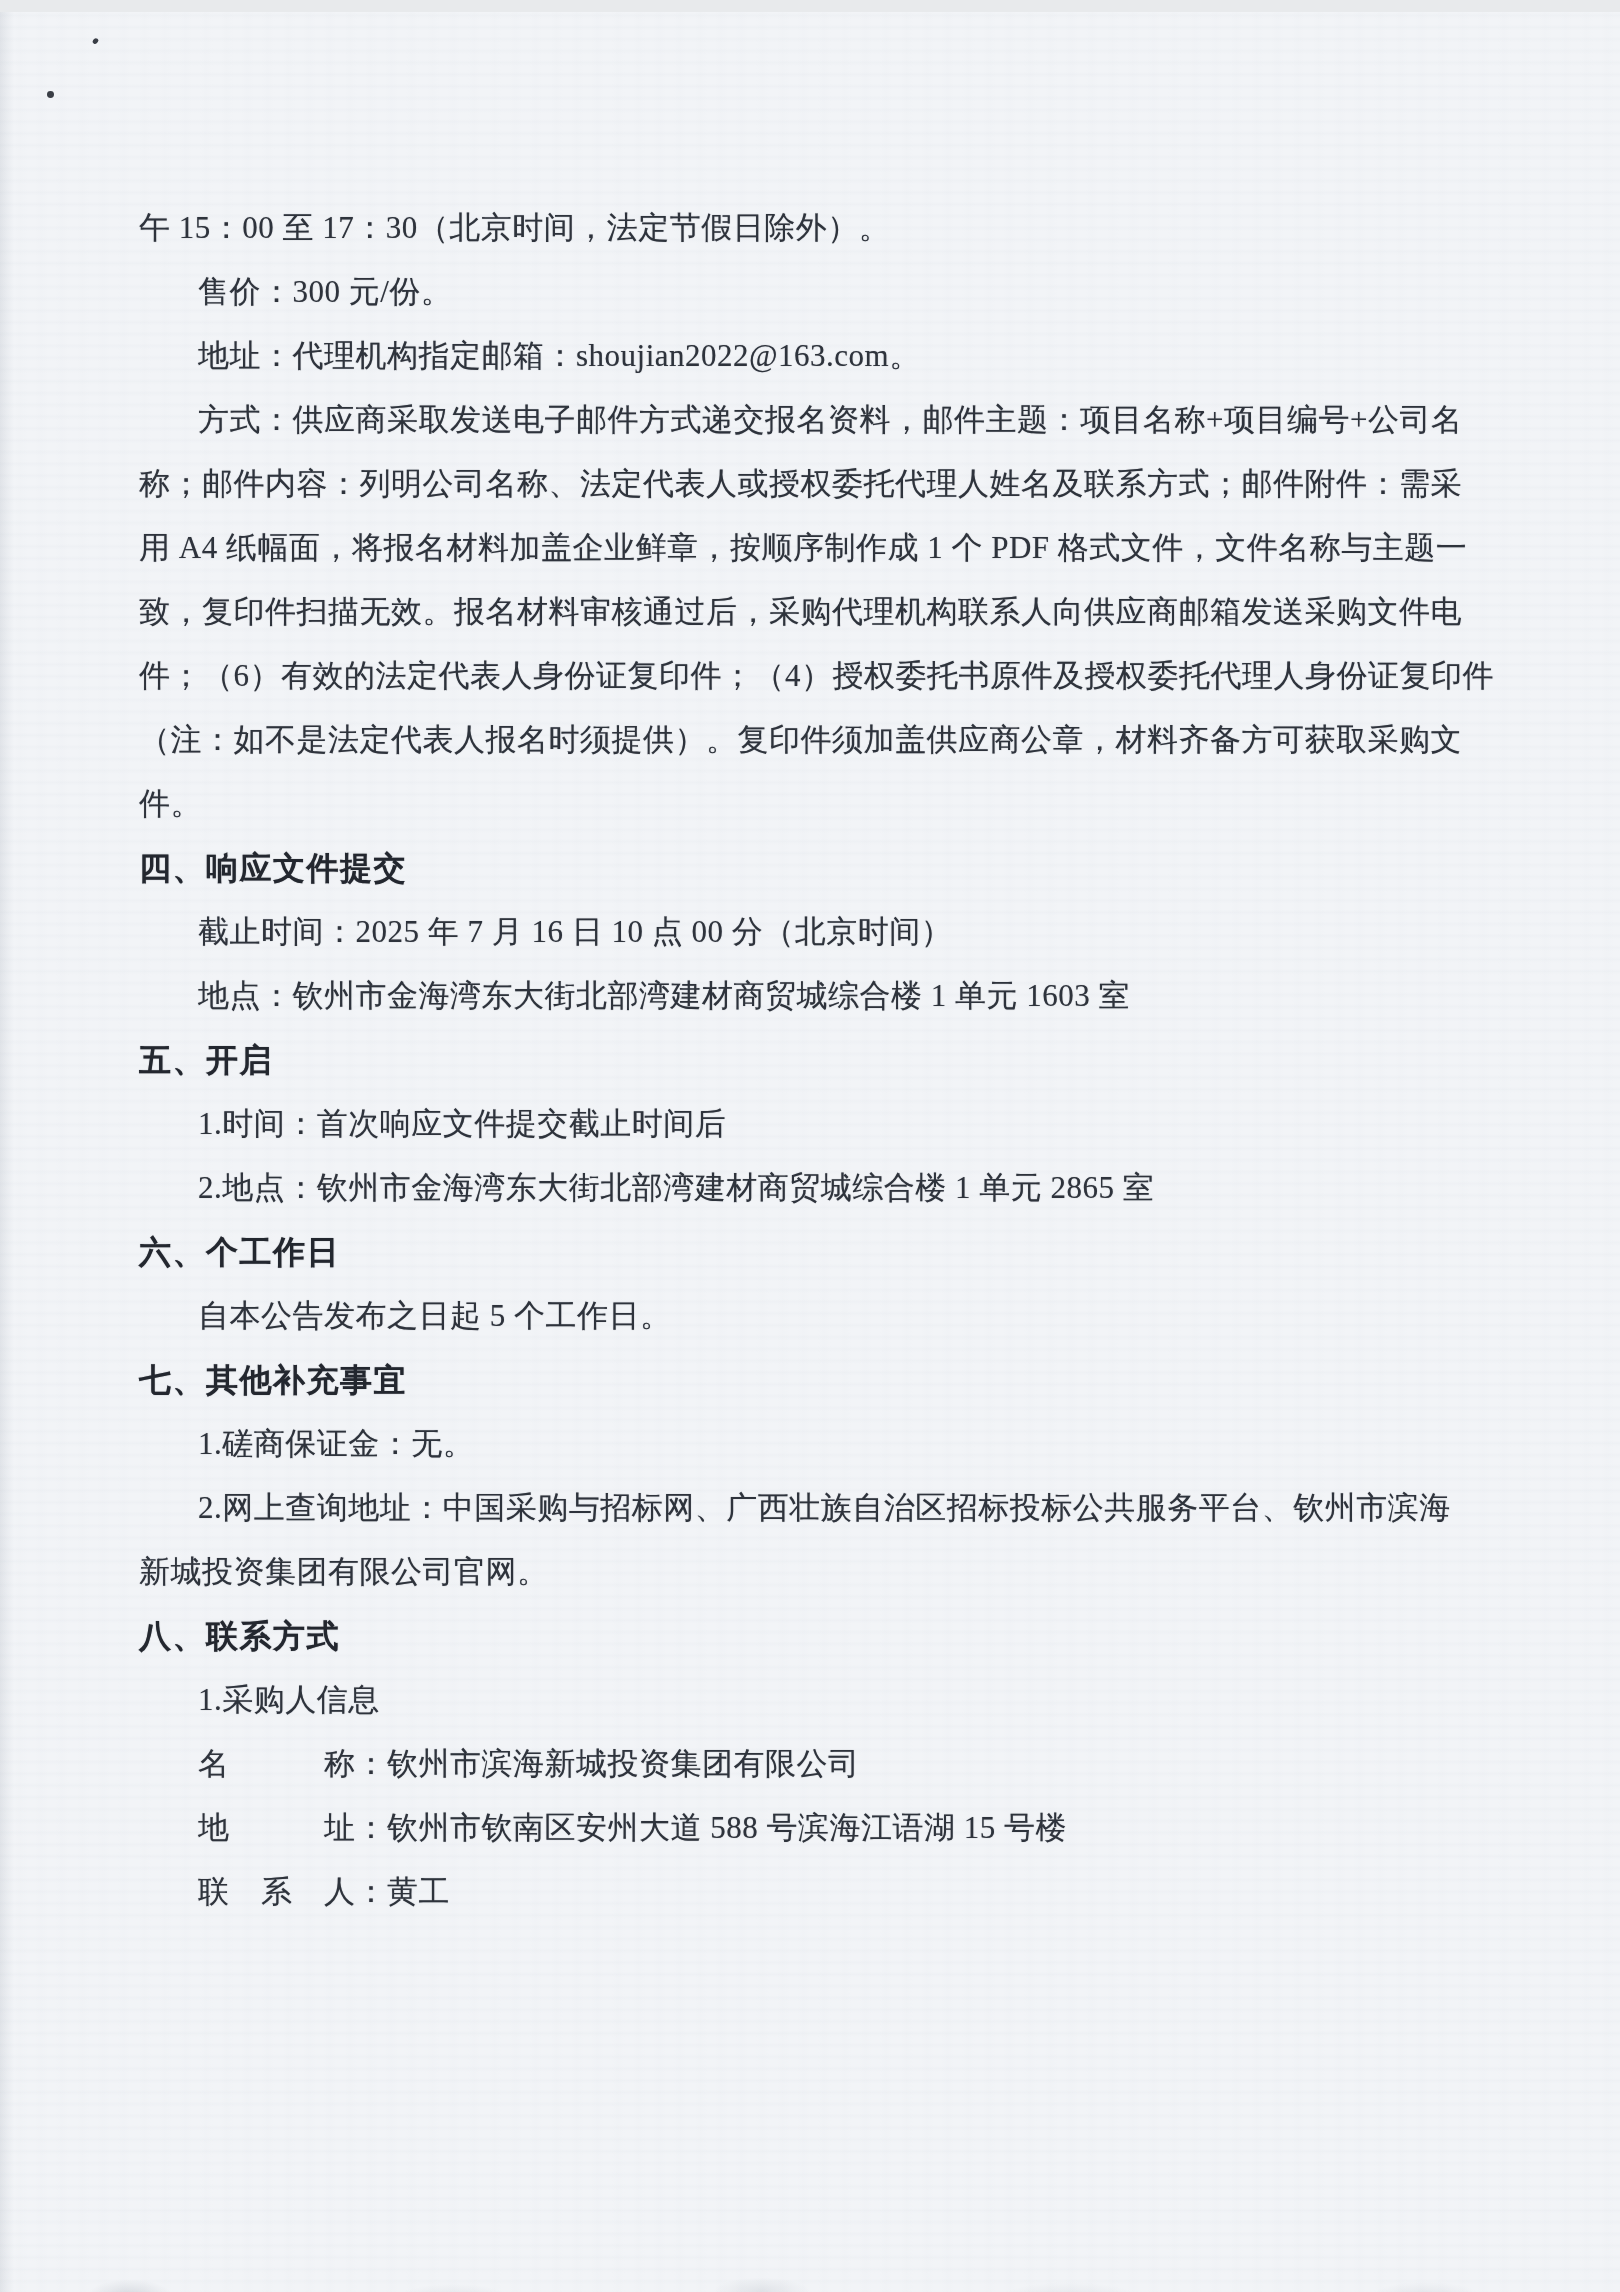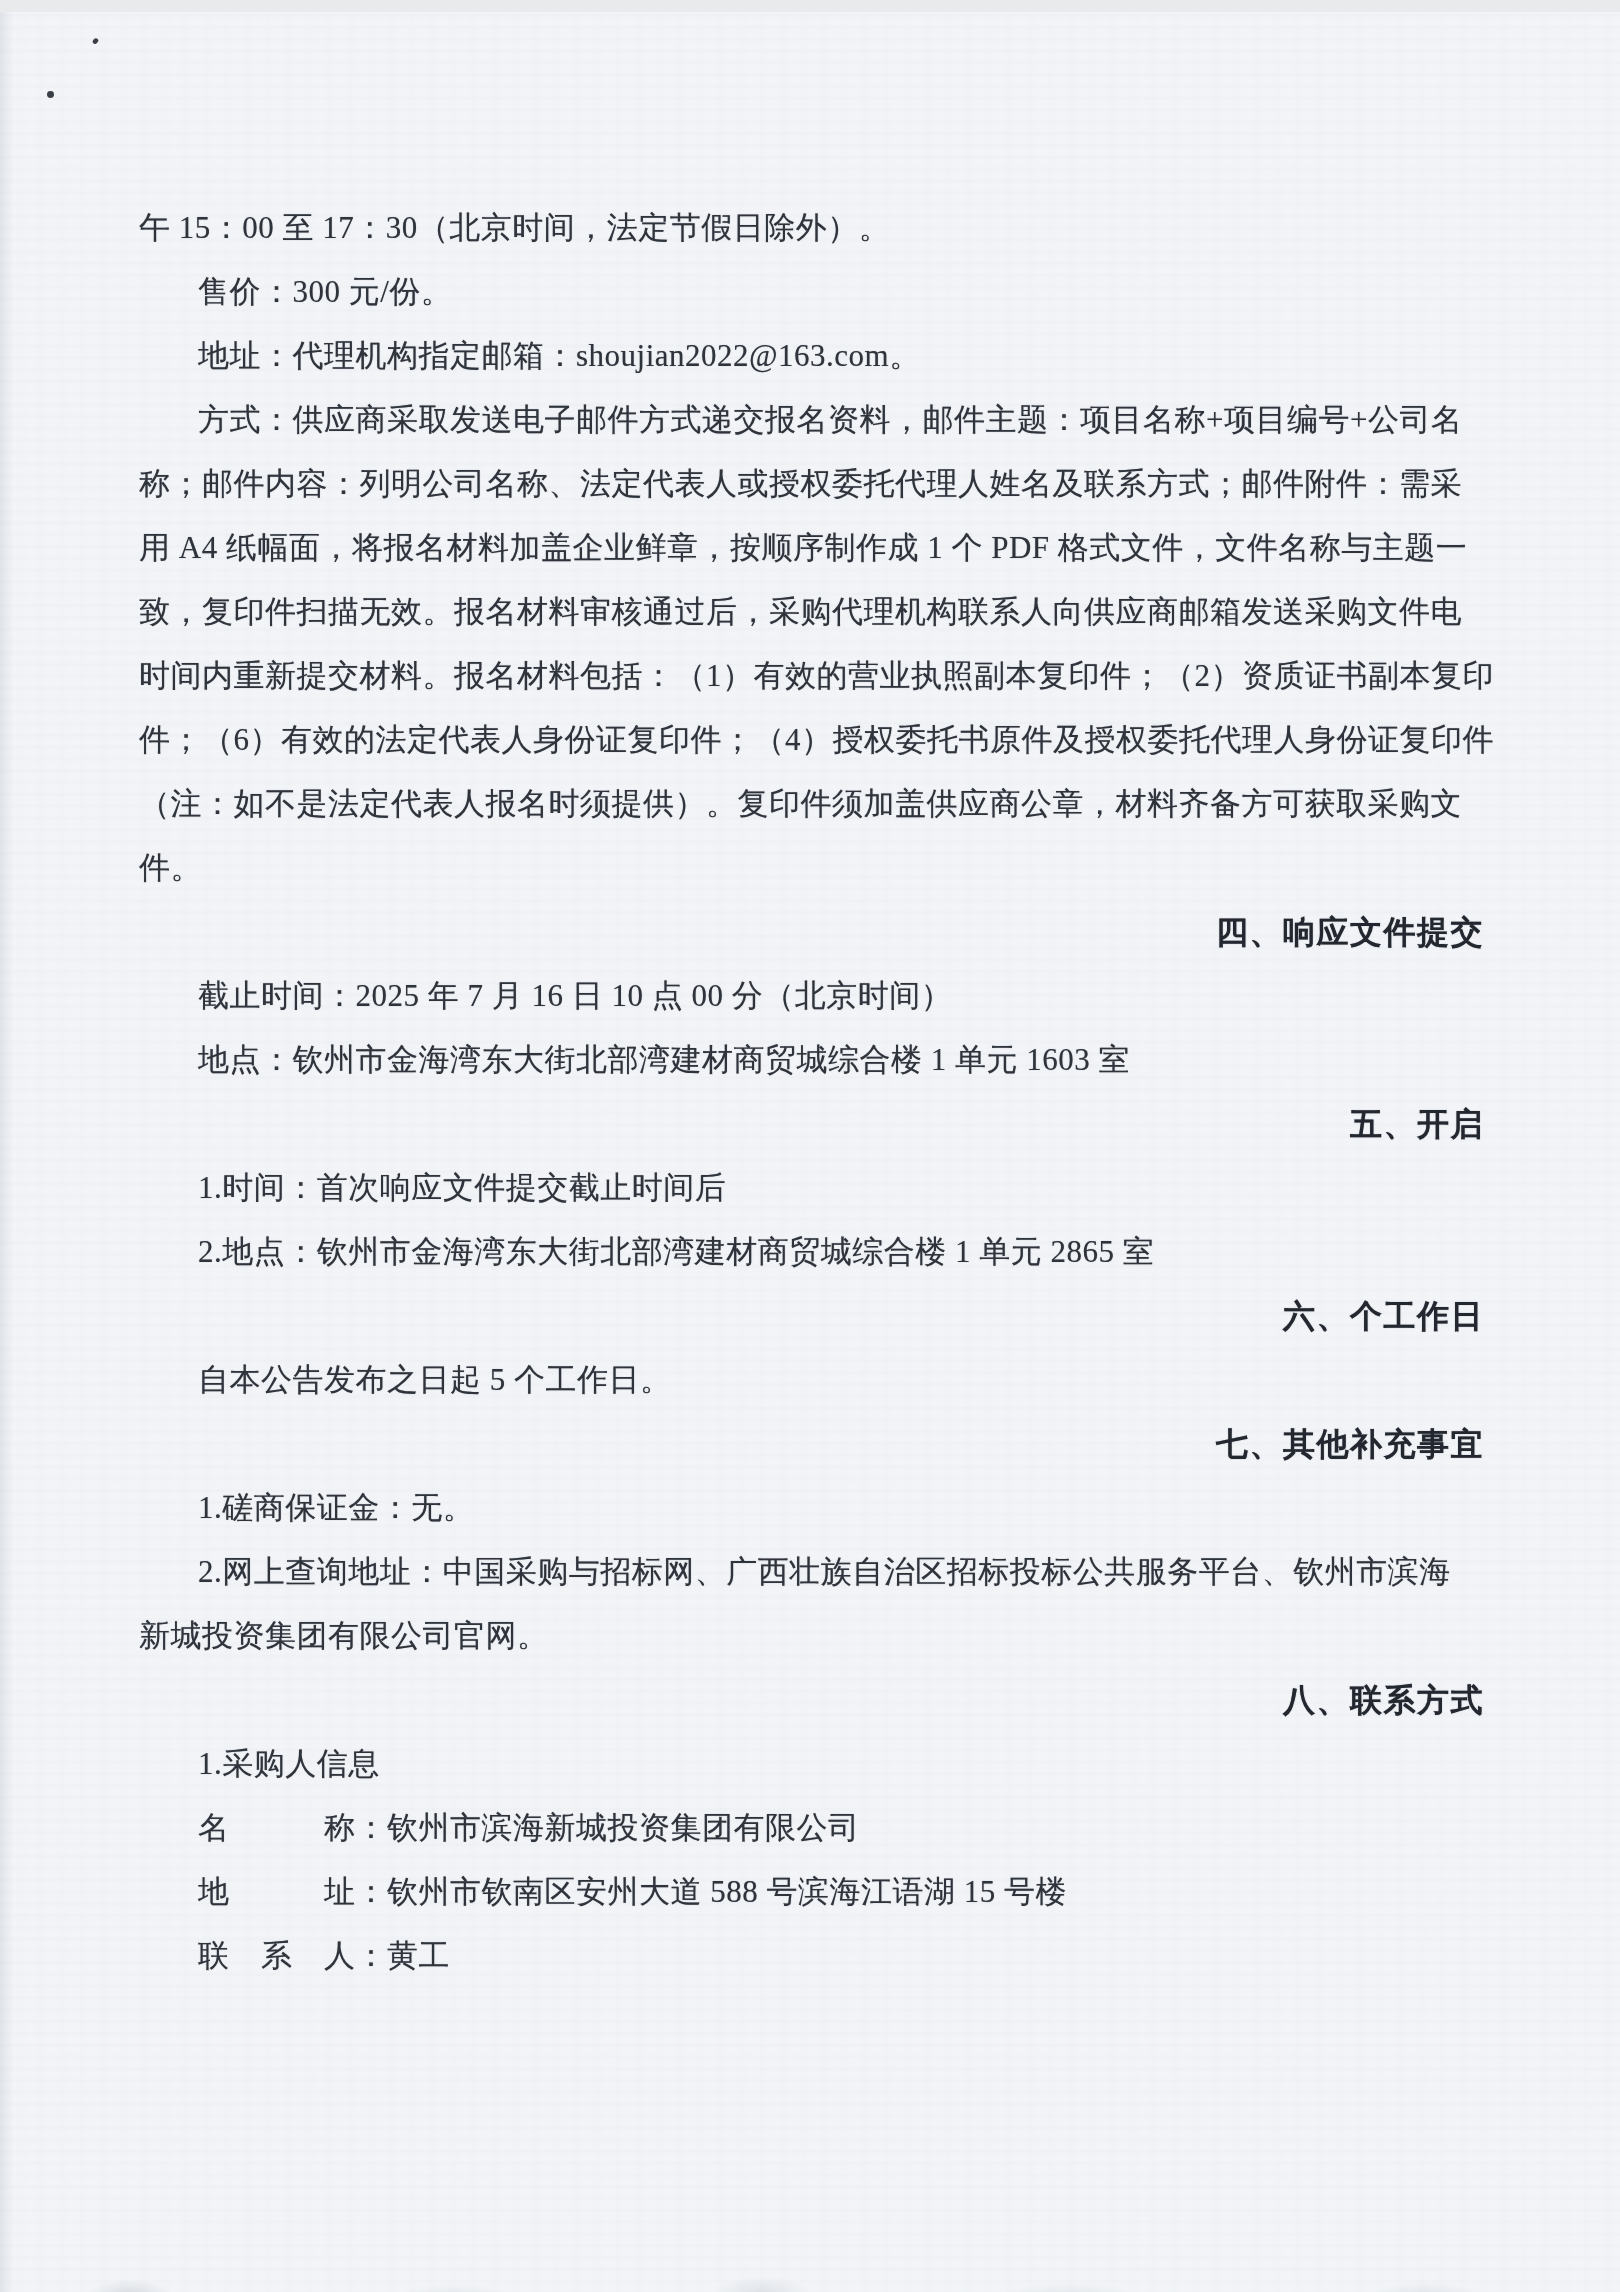--- a/index.html
+++ b/index.html
@@ -69,39 +69,37 @@
   .line.indent {
     padding-left: 59px;
   }
   .line.heading {
     font-family: "Liberation Sans", "DejaVu Sans", sans-serif;
     font-weight: 700;
     font-size: 32px;
     color: #23272f;
     letter-spacing: 1.5px;
     text-shadow: 0 0 1px rgba(35, 39, 47, 0.55);
-    text-align: right;
   }
 </style>
 </head>
 <body>
 
 <div class="page">
   <div class="edge-shade"></div>
   <div class="scan-speck speck-1"></div>
   <div class="scan-speck speck-2"></div>
   <div class="content">
       <div class="line">午 15：00 至 17：30（北京时间，法定节假日除外）。</div>
       <div class="line indent">售价：300 元/份。</div>
       <div class="line indent">地址：代理机构指定邮箱：shoujian2022@163.com。</div>
       <div class="line indent">方式：供应商采取发送电子邮件方式递交报名资料，邮件主题：项目名称+项目编号+公司名</div>
       <div class="line">称；邮件内容：列明公司名称、法定代表人或授权委托代理人姓名及联系方式；邮件附件：需采</div>
       <div class="line">用 A4 纸幅面，将报名材料加盖企业鲜章，按顺序制作成 1 个 PDF 格式文件，文件名称与主题一</div>
       <div class="line">致，复印件扫描无效。报名材料审核通过后，采购代理机构联系人向供应商邮箱发送采购文件电</div>
-      <div class="line">时间内重新提交材料。报名材料包括：（1）有效的营业执照副本复印件；（2）资质证书副本复印</div>
       <div class="line">件；（6）有效的法定代表人身份证复印件；（4）授权委托书原件及授权委托代理人身份证复印件</div>
       <div class="line">（注：如不是法定代表人报名时须提供）。复印件须加盖供应商公章，材料齐备方可获取采购文</div>
       <div class="line">件。</div>
       <div class="line heading">四、响应文件提交</div>
       <div class="line indent">截止时间：2025 年 7 月 16 日 10 点 00 分（北京时间）</div>
       <div class="line indent">地点：钦州市金海湾东大街北部湾建材商贸城综合楼 1 单元 1603 室</div>
       <div class="line heading">五、开启</div>
       <div class="line indent">1.时间：首次响应文件提交截止时间后</div>
       <div class="line indent">2.地点：钦州市金海湾东大街北部湾建材商贸城综合楼 1 单元 2865 室</div>
       <div class="line heading">六、个工作日</div>

